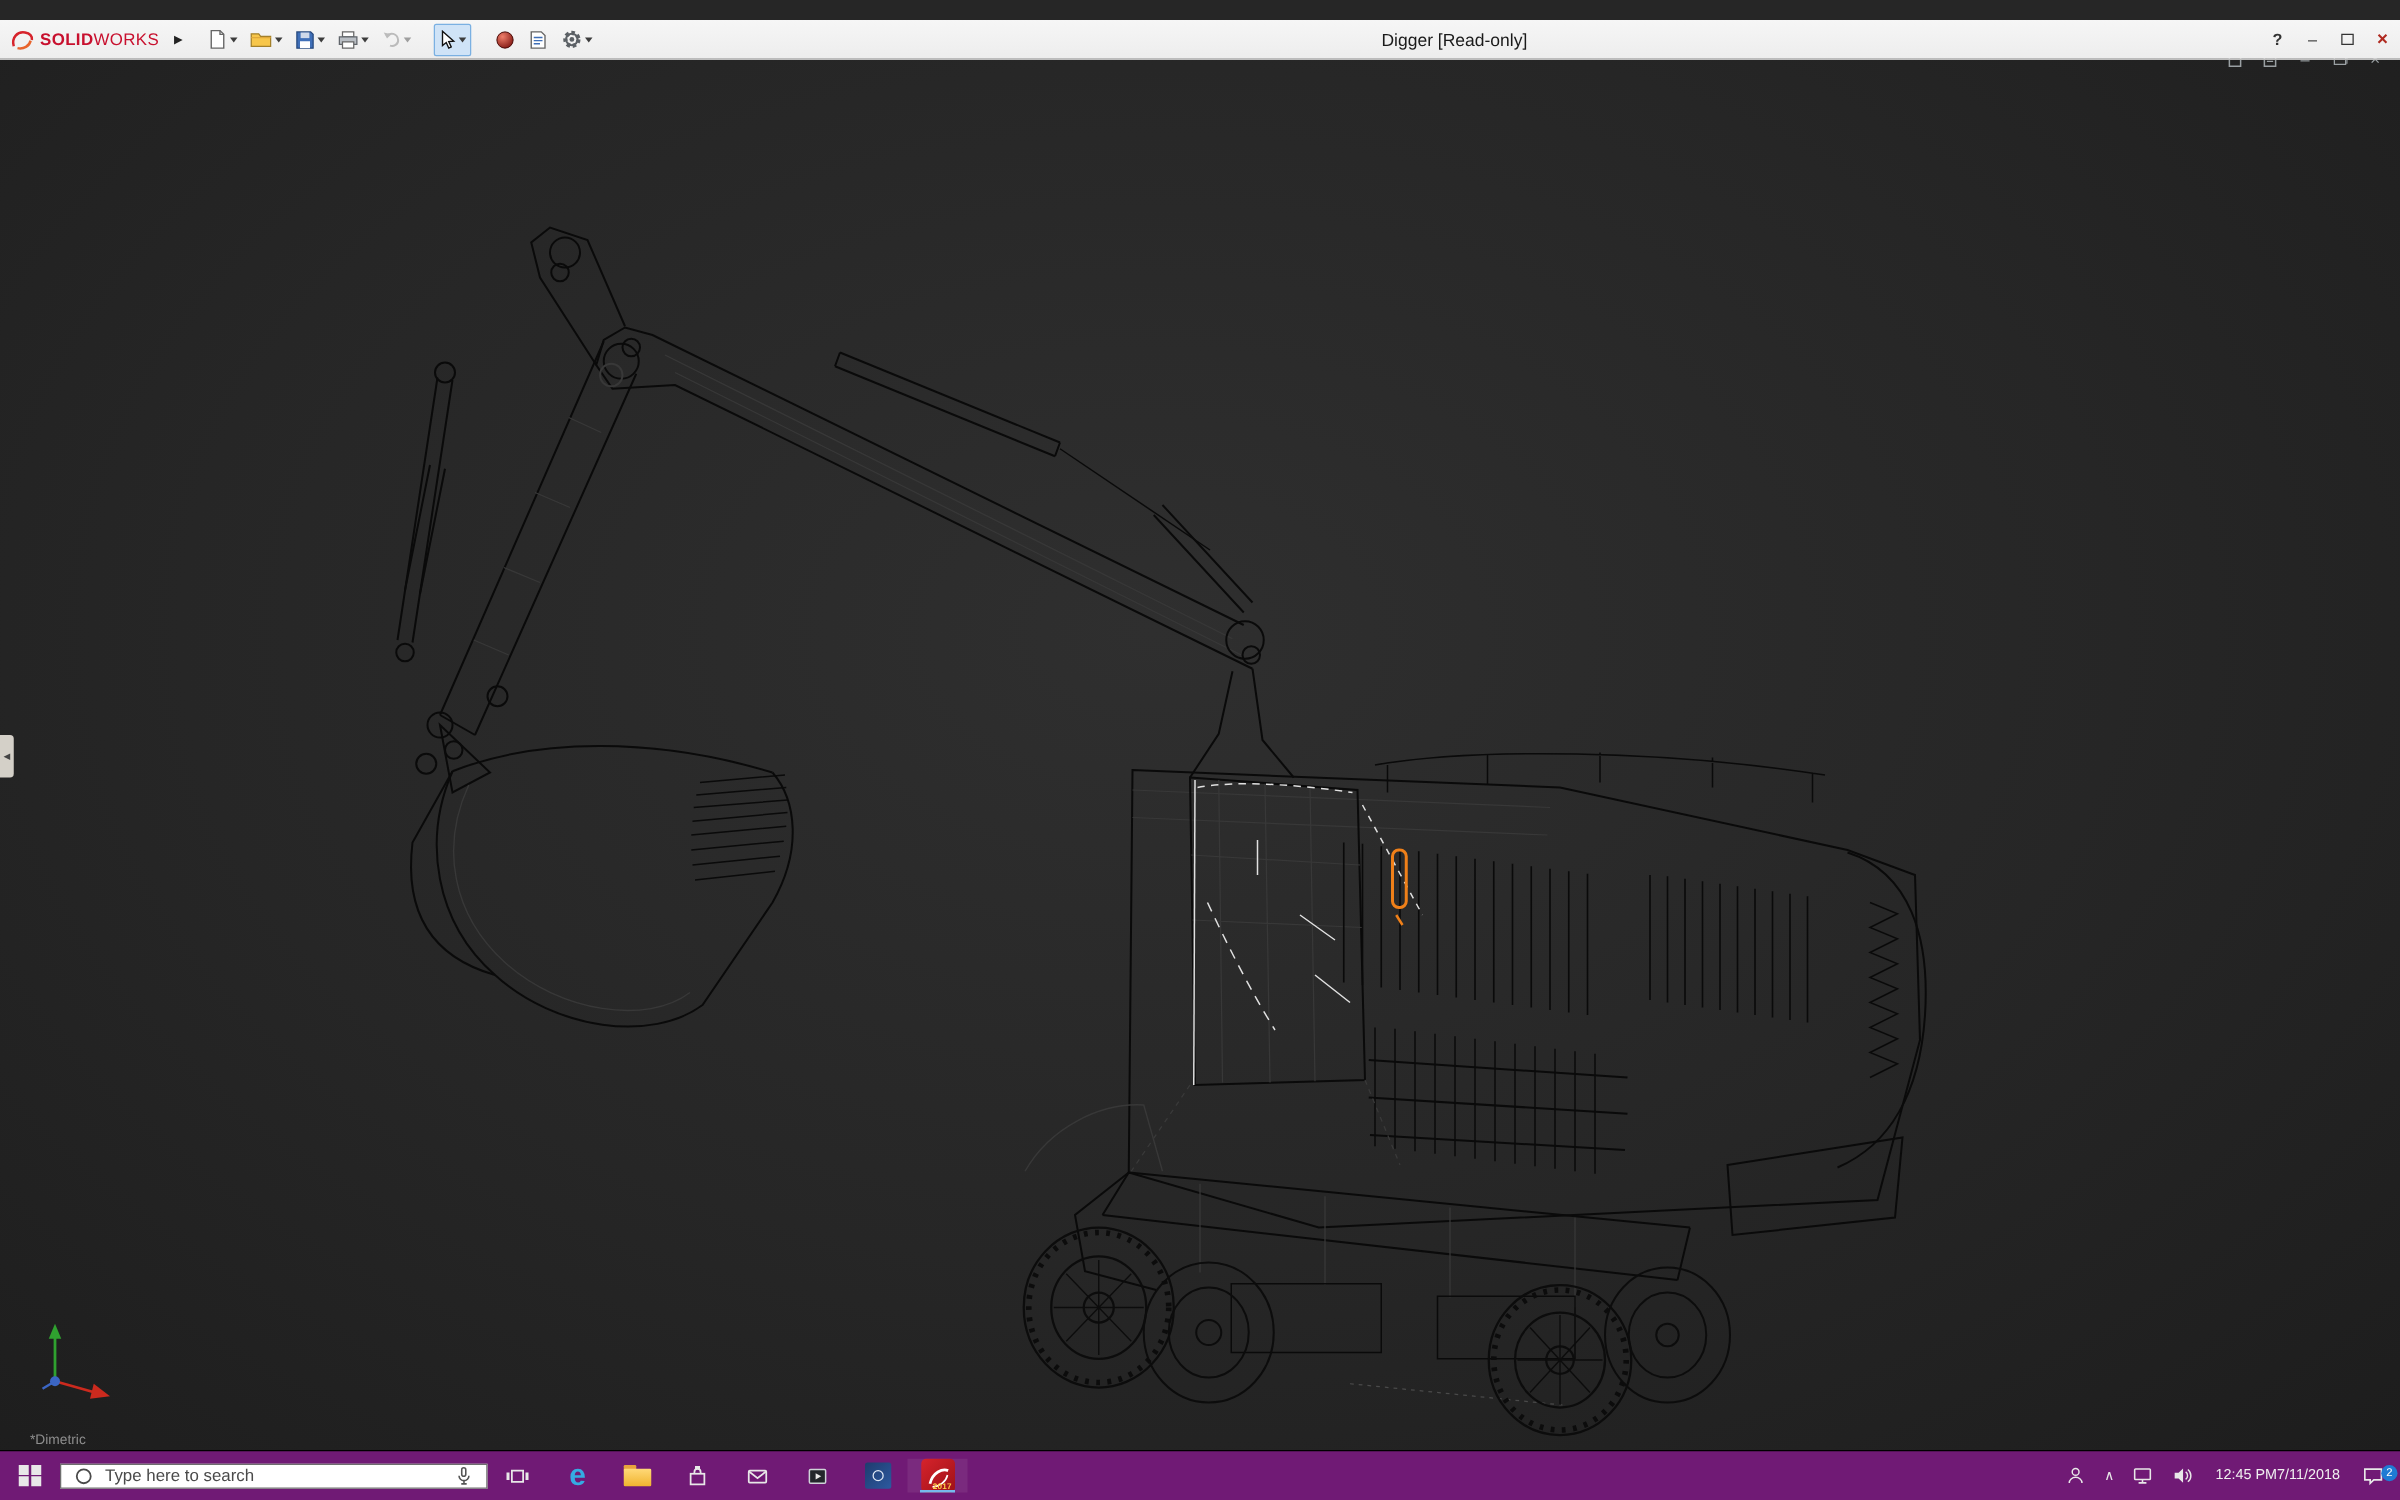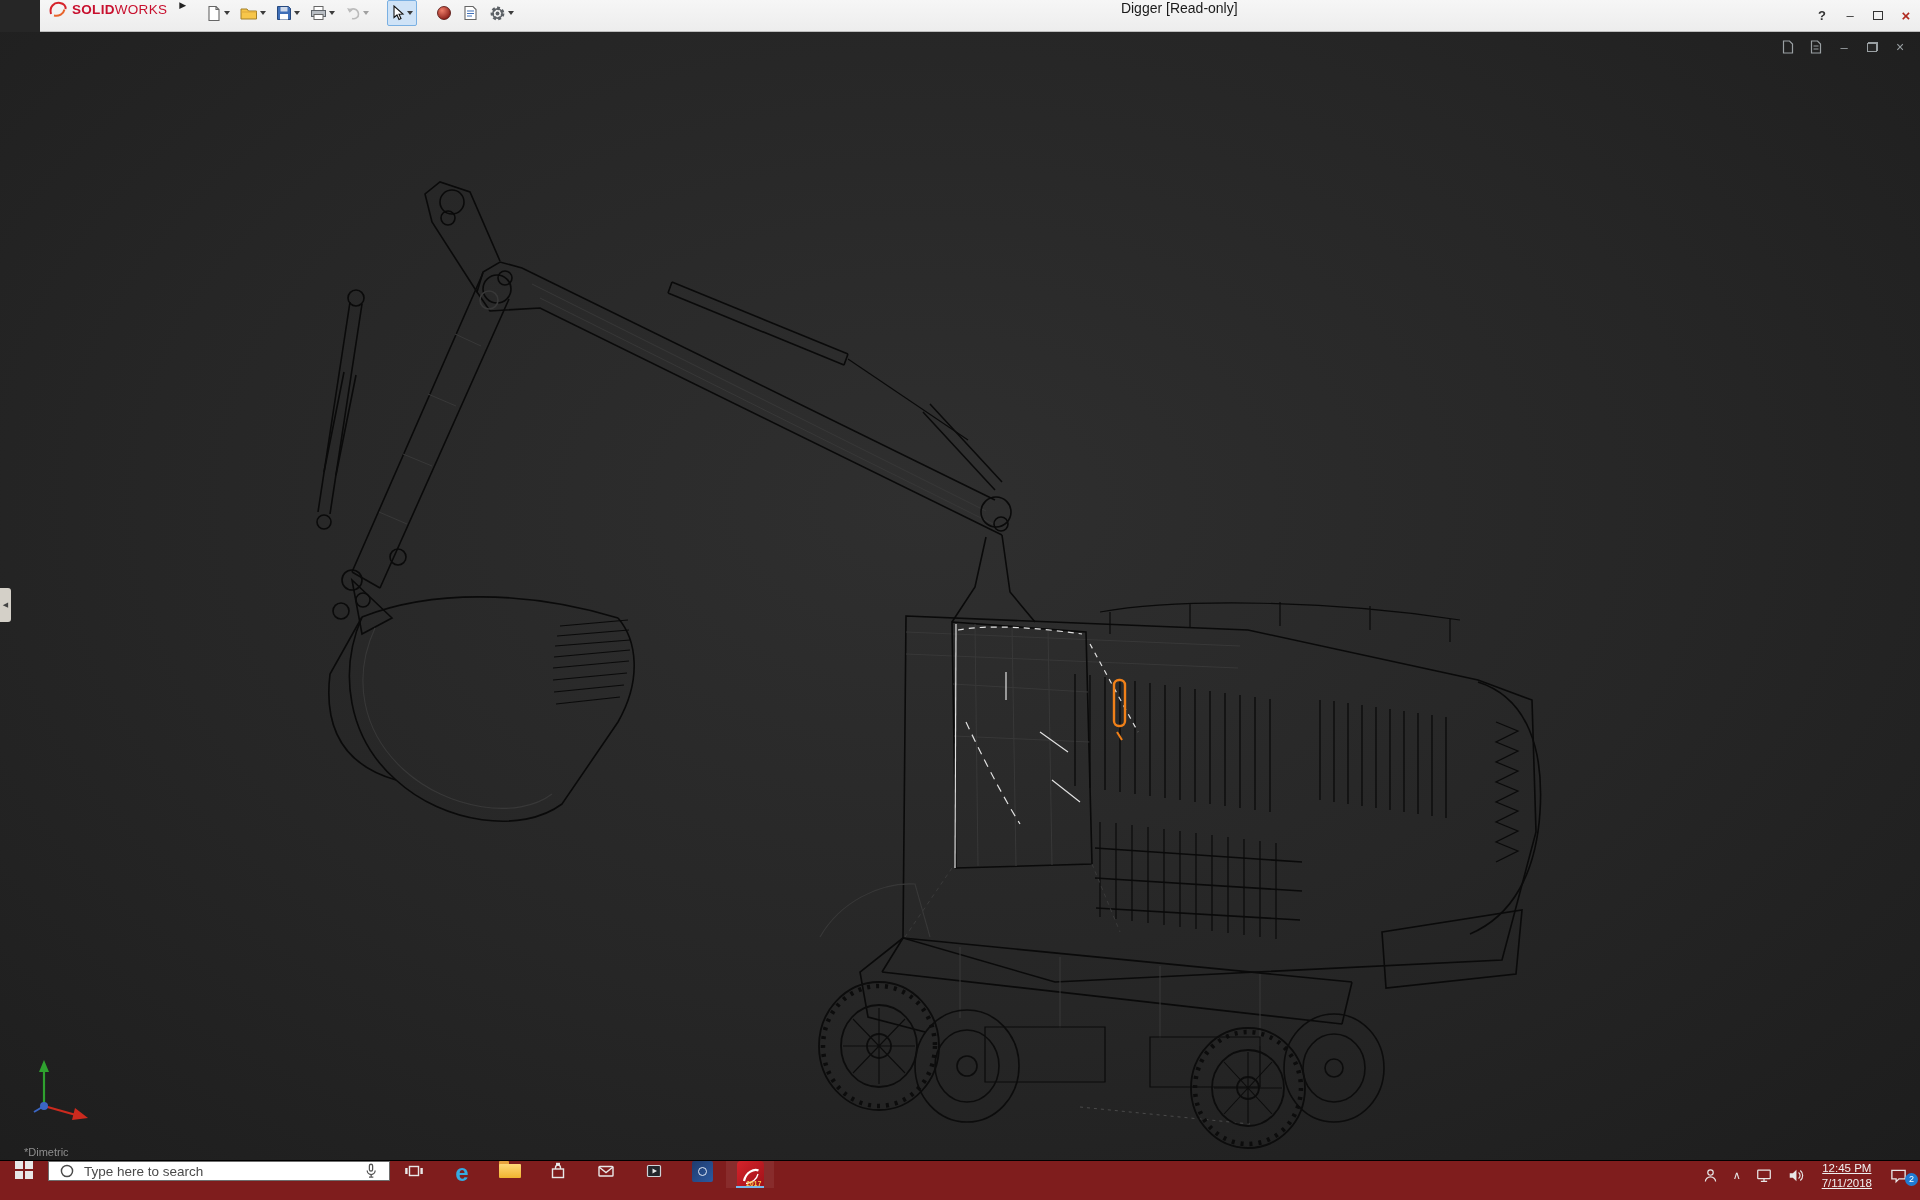--- a/index.html
+++ b/index.html
@@ -1,21 +1,21 @@
 <!DOCTYPE html>
 <html><head>
 <meta charset="utf-8">
 <style>
   * { margin:0; padding:0; box-sizing:border-box; }
   html,body { width:1920px; height:1200px; font-family:"Liberation Sans","DejaVu Sans",sans-serif; }
   .screen { position:relative; width:1920px; height:1200px; overflow:hidden; background:#262626; }
 
   
-  .titlebar { position:absolute; top:0; left:0; right:0; height:32px; background:linear-gradient(#f6f6f6,#ededed);
-              border-bottom:1px solid #bdbdbd; display:flex; align-items:flex-start; z-index:30;margin-left:40px; }
+  .titlebar { position:absolute; top:16px; left:0; right:0; height:32px; background:linear-gradient(#f6f6f6,#ededed);
+              border-bottom:1px solid #bdbdbd; display:flex; align-items:center; z-index:30; }
   .logo-area { display:flex; align-items:center; gap:4px; padding:0 6px 0 8px; }
   .logo-text { font-size:13.5px; color:#c8102e; letter-spacing:.3px; white-space:nowrap; }
   .logo-solid { font-weight:800; }
   .logo-works { font-weight:400; }
   .flyout { font-size:9px; color:#222; padding:0 6px; cursor:pointer; }
   .toolbar { display:flex; align-items:center; gap:2px; margin-left:10px; }
   .tb-btn { height:26px; min-width:25px; display:flex; align-items:center; justify-content:center; gap:2px;
             padding:0 3px; border:1px solid transparent; cursor:pointer; }
   .tb-btn.active { background:#cfe3f7; border-color:#7ab0e2; border-radius:2px; }
   .tb-btn.disabled { opacity:.45; }
@@ -38,22 +38,22 @@
   .doc-restore-glyph { position:relative; width:11px; height:10px; display:block; }
   .doc-restore-glyph::before { content:""; position:absolute; top:0; right:0; width:8px; height:7px; border:1.3px solid #9aa0a3; }
   .doc-restore-glyph::after { content:""; position:absolute; bottom:0; left:0; width:8px; height:7px; border:1.3px solid #9aa0a3; background:#262626; }
   .doc-close { font-size:14px; color:#9aa0a3; }
   .view-label { position:absolute; left:24px; bottom:2px; font-size:11px; color:#8e8e8e; }
   .panel-tab { position:absolute; left:0; top:556px; width:11px; height:34px; background:#d4d0c8; border-radius:0 3px 3px 0;
                display:flex; align-items:center; justify-content:center; font-size:7px; color:#444; cursor:pointer; }
   .triad { position:absolute; left:22px; bottom:30px; }
 
   
-  .taskbar { position:absolute; bottom:0; left:0; right:0; height:40px; background:#7f1d1d; border-top:1px solid #000;
-             display:flex; align-items:flex-start; z-index:40; }
+  .taskbar { position:absolute; bottom:0; left:0; right:0; height:40px; background:#701a75; border-top:1px solid #000;
+             display:flex; align-items:center; z-index:40; }
   .start-btn { width:48px; display:flex; align-items:center; justify-content:center; cursor:pointer; }
   .win-grid { display:grid; grid-template-columns:8px 8px; grid-template-rows:8px 8px; gap:1.5px; }
   .win-grid span { background:#e8e8e8; display:block; }
   .search-box { width:342px; background:#fff; border:1px solid #6e6e6e; display:flex; align-items:center; gap:8px; padding:0 9px; }
   .search-box input { flex:1; border:none; outline:none; font-size:13.5px; color:#1a1a1a; font-family:inherit; background:transparent; }
   .search-box input::placeholder { color:#4a4a4a; opacity:1; }
   .tb-app { width:48px; display:flex; align-items:center; justify-content:center; position:relative; cursor:pointer; }
   .tb-app.running { background:rgba(255,255,255,.07); }
   .running-bar { position:absolute; bottom:0; left:10px; right:10px; height:2px; background:#76b9ed; }
   .edge-glyph { font-size:24px; font-weight:700; color:#35abe2; line-height:1; }
@@ -62,22 +62,22 @@
   .folder-body { position:absolute; top:3px; left:0; width:22px; height:14px; background:linear-gradient(#ffd978,#f0b42f); border-radius:1px; }
   .photos-icon { width:21px; height:21px; background:linear-gradient(135deg,#1f3b6e,#2c5aa0); border-radius:2px;
                  display:flex; align-items:center; justify-content:center; }
   .photos-ring { width:9px; height:9px; border:1.6px solid #dfe8f5; border-radius:50%; display:block; }
   .sw-icon { width:27px; height:27px; background:linear-gradient(135deg,#d6232b,#9e1118); border-radius:4px; position:relative;
              display:flex; align-items:center; justify-content:center; }
   .sw-year { position:absolute; bottom:1px; right:2px; font-size:6.5px; font-weight:700; color:#ffd24a; letter-spacing:.2px; }
   .tray { margin-left:auto; display:flex; align-items:stretch; }
   .tray-btn { display:flex; align-items:center; justify-content:center; padding:0 7px; cursor:pointer; position:relative; color:#e8e8e8; }
   .chevron-glyph { font-size:11px; color:#e8e8e8; }
-  .clock { display:flex; flex-direction:column; align-items:center; justify-content:center; padding:0 10px; color:#f0f0f0;
-           font-size:11.5px; line-height:1.3; cursor:pointer; text-align:center;text-decoration:underline; }
+  .clock { display:flex; flex-direction:row; align-items:center; justify-content:center; padding:0 10px; color:#f0f0f0;
+           font-size:11.5px; line-height:1.3; cursor:pointer; text-align:center; }
   .badge { position:absolute; bottom:5px; right:2px; min-width:13px; height:13px; border-radius:7px; background:#1f7bd4;
            color:#fff; font-size:9px; display:flex; align-items:center; justify-content:center; padding:0 2px; }
 </style>
 </head>
 <body>
 
 <div class="screen">
 
   <div class="titlebar">
     <div class="logo-area">

